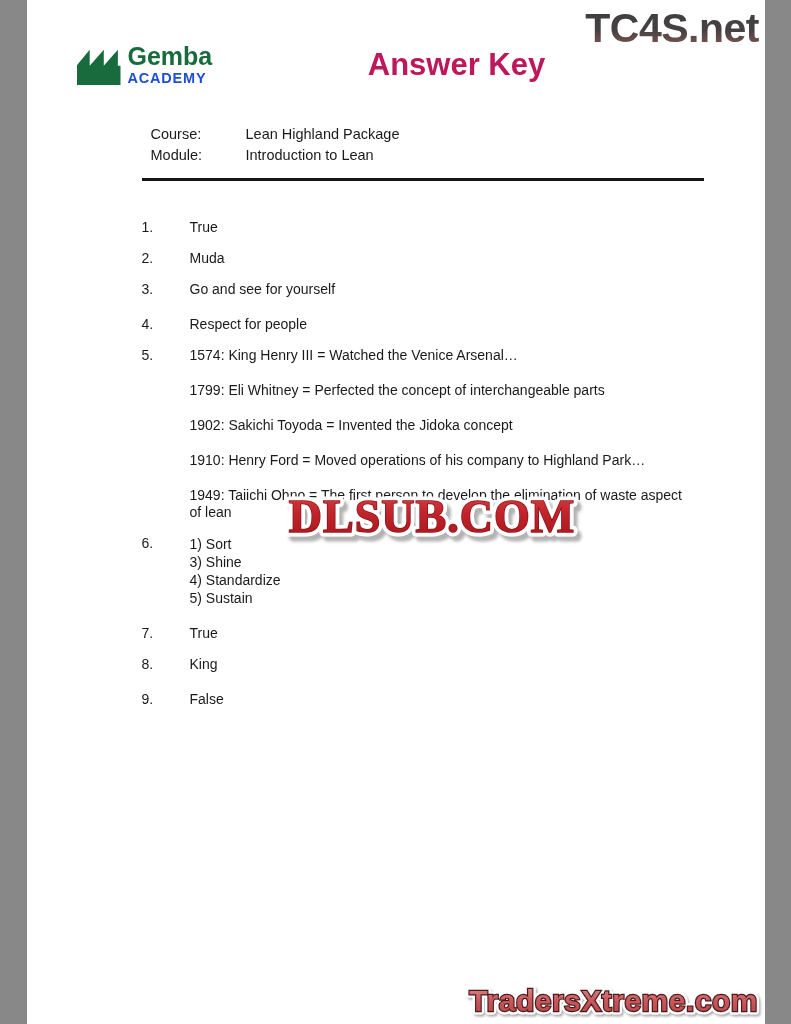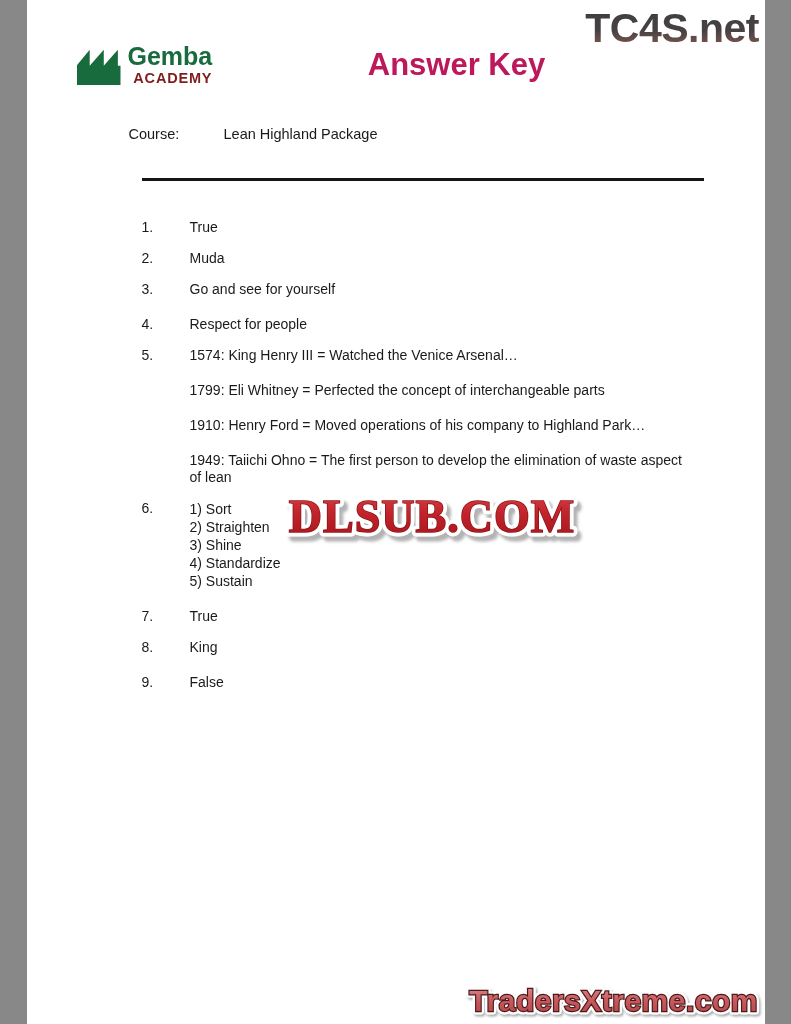--- a/index.html
+++ b/index.html
@@ -15,28 +15,28 @@
   
   .wm-tc4s{position:absolute;top:1px;right:2px;z-index:5;}
   
   .logo{position:absolute;left:50px;top:44px;display:flex;align-items:flex-start;}
   .factory{
     width:44px;height:40px;background:#176b3c;margin-top:1px;
     clip-path:polygon(0 100%,0 52%,30% 12%,30% 52%,62% 12%,62% 52%,94% 12%,94% 52%,100% 52%,100% 100%);
   }
   .logo-text{margin-left:7px;line-height:1;}
   .logo-name{font-size:25px;font-weight:bold;color:#176b3c;letter-spacing:0px;}
-  .logo-sub{font-size:14.5px;font-weight:bold;color:#7f1d1d;letter-spacing:0.8px;margin-top:2px;text-align:right;}
+  .logo-sub{font-size:14.5px;font-weight:bold;color:#1d4ed8;letter-spacing:0.8px;margin-top:2px;}
   
   .title{
     position:absolute;left:430px;top:47px;transform:translateX(-50%);
     font-size:31px;font-weight:bold;color:#be185d;white-space:nowrap;margin:0;
   }
   
-  .meta{position:absolute;left:102px;top:124px;font-size:14.5px;}
+  .meta{position:absolute;left:124px;top:124px;font-size:14.5px;}
   .meta-row{display:grid;grid-template-columns:95px auto;line-height:20.5px;}
   .rule{position:absolute;left:115px;top:178px;width:562px;height:2.5px;background:#151515;}
   
   .answers{position:absolute;left:115px;top:219px;width:562px;font-size:14px;line-height:17px;}
   .ans{display:grid;grid-template-columns:48px 1fr;margin-bottom:14px;}
   .ans.mb18{margin-bottom:18px;}
   .para{margin:0 16px 18px 0;}
   .para:last-child{margin-bottom:0;}
   .tight{margin:0;line-height:18px;}
   
@@ -71,20 +71,24 @@
     </div>
   </div>
 
   <h1 class="title">Answer Key</h1>
 
   <div class="meta">
     <div class="meta-row">
       <span>Course:</span>
       <span>Lean Highland Package</span>
     </div>
+    <div class="meta-row">
+      <span>Module:</span>
+      <span>Introduction to Lean</span>
+    </div>
   </div>
 
   <div class="rule"></div>
 
   <div class="answers">
 
     <div class="ans">
       <span>1.</span>
       <div>True</div>
     </div>
@@ -102,30 +106,30 @@
     <div class="ans">
       <span>4.</span>
       <div>Respect for people</div>
     </div>
 
     <div class="ans">
       <span>5.</span>
       <div>
         <p class="para">1574: King Henry III = Watched the Venice Arsenal…</p>
         <p class="para">1799: Eli Whitney = Perfected the concept of interchangeable parts</p>
+        <p class="para">1902: Sakichi Toyoda = Invented the Jidoka concept</p>
         <p class="para">1910: Henry Ford = Moved operations of his company to Highland Park…</p>
         <p class="para">1949: Taiichi Ohno = The first person to develop the elimination of waste aspect of lean</p>
       </div>
     </div>
 
     <div class="ans mb18">
       <span>6.</span>
       <div>
         <div class="tight">1) Sort</div>
-        <div class="tight">2) Straighten</div>
         <div class="tight">3) Shine</div>
         <div class="tight">4) Standardize</div>
         <div class="tight">5) Sustain</div>
       </div>
     </div>
 
     <div class="ans">
       <span>7.</span>
       <div>True</div>
     </div>

